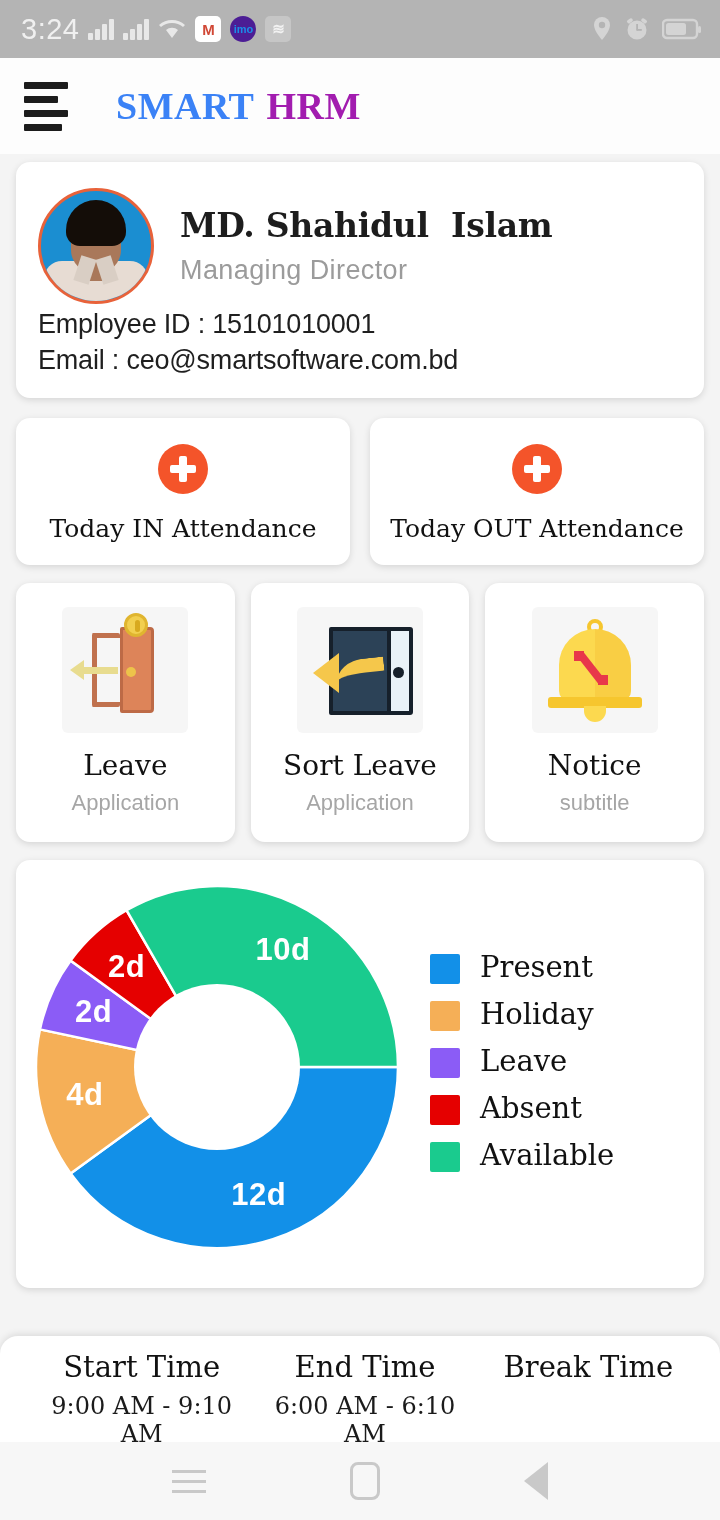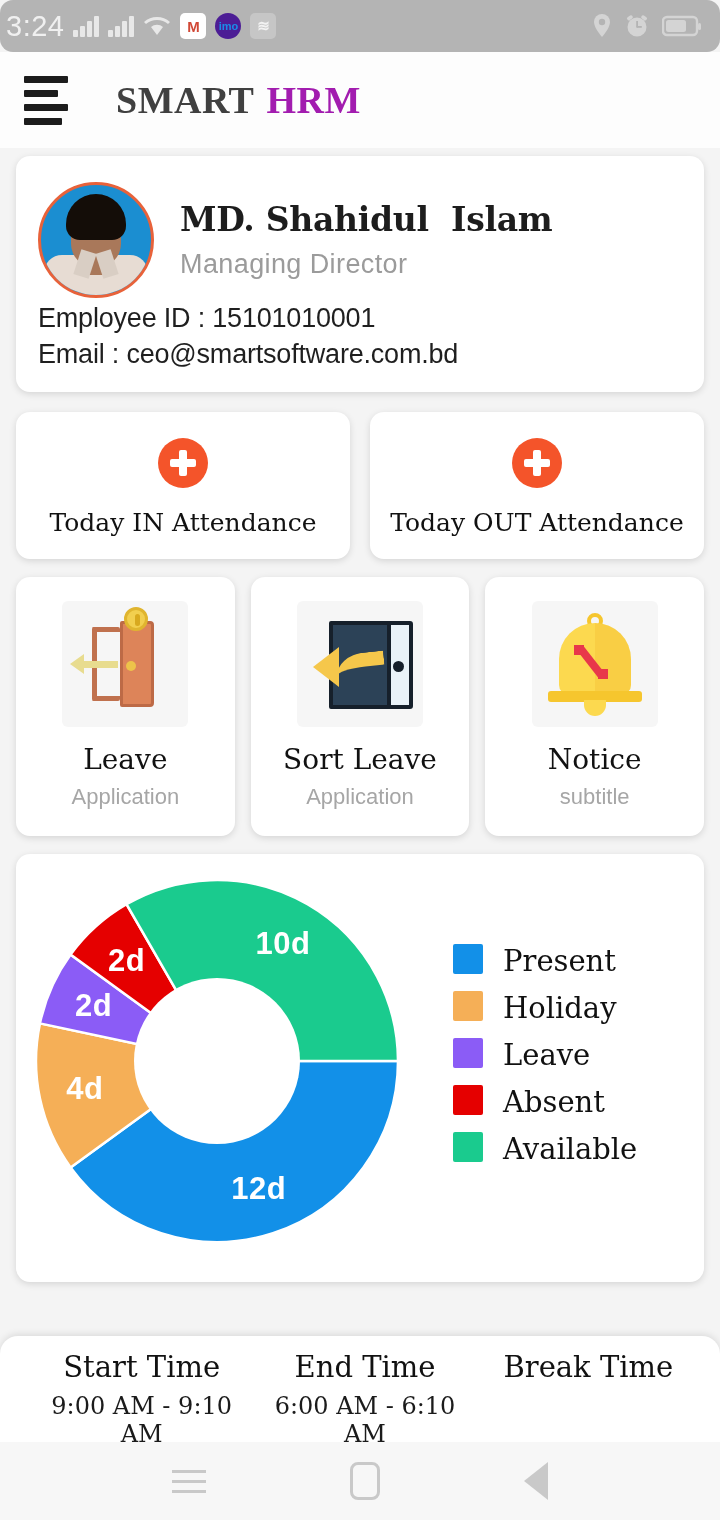--- a/index.html
+++ b/index.html
@@ -6,25 +6,24 @@
   html, body {
     width: 720px; height: 1520px;
     background: #f3f3f3;
     font-family: "Liberation Sans", sans-serif;
     overflow: hidden;
   }
   .phone { position: relative; width: 720px; height: 1520px; background: #f4f4f4; }
 
   
   .statusbar {
-    height: 52px; background: #b4b4b4;
+    height: 58px; background: #b4b4b4;
     display: flex; align-items: center;
-    padding: 0 18px 0 6px;
+    padding: 0 18px 0 21px;
     color: #efefef;
-    border-radius: 13px;
   }
   .sb-left { display: flex; align-items: center; gap: 9px; flex: 1; }
   .sb-right { display: flex; align-items: center; gap: 12px; }
   .sb-time { font-size: 29px; font-weight: 400; letter-spacing: .5px; color: #f0f0f0; }
   .bars { display: flex; align-items: flex-end; gap: 2px; height: 22px; }
   .bars i { width: 5px; background: #e8e8e8; border-radius: 1px; display: block; }
   .bars i:nth-child(1) { height: 7px; }
   .bars i:nth-child(2) { height: 11px; }
   .bars i:nth-child(3) { height: 16px; }
   .bars i:nth-child(4) { height: 21px; }
@@ -40,21 +39,21 @@
     display: flex; align-items: center; padding: 0 24px;
   }
   .hamburger { width: 46px; display: flex; flex-direction: column; gap: 7px; cursor: pointer; }
   .hamburger span { height: 7px; background: #1c1c1c; border-radius: 1px; display: block; }
   .hamburger span:nth-child(1) { width: 44px; }
   .hamburger span:nth-child(2) { width: 34px; }
   .hamburger span:nth-child(3) { width: 44px; }
   .hamburger span:nth-child(4) { width: 38px; }
   .brand { margin-left: 46px; font-family: "Liberation Serif", serif;
            font-size: 38px; font-weight: 700; letter-spacing: .5px; }
-  .brand .b1 { color: #404040; }
+  .brand .b1 { color: #3b82f6; }
   .brand .b2 { color: #a21caf; margin-left: 12px; }
 
   
   .card { background: #fff; border-radius: 14px; box-shadow: 0 2px 7px rgba(0,0,0,.13); }
 
   .content { padding: 0 16px; }
 
   
   .profile { margin-top: 8px; padding: 26px 22px 22px 22px; }
   .prof-top { display: flex; align-items: center; }
@@ -160,21 +159,21 @@
   .chartcard { margin-top: 18px; padding: 26px 18px 40px 18px; display: flex; align-items: center; }
   .donut { position: relative; width: 362px; height: 362px; flex: none; margin-left: 2px; }
   .donut .hole {
     position: absolute; left: 50%; top: 50%; transform: translate(-50%,-50%);
     width: 166px; height: 166px; background: #fff; border-radius: 50%;
   }
   .donut svg { position: absolute; left: 0; top: 0; }
   .slice-label { position: absolute; color: #fff; font-weight: 700; font-size: 31px;
                  transform: translate(-50%,-50%); letter-spacing: .5px; }
   .legend { margin-left: 32px; }
-  .leg-item { display: flex; align-items: flex-start; margin-bottom: 13px; margin-left: 23px; }
+  .leg-item { display: flex; align-items: flex-end; margin-bottom: 13px; }
   .leg-sw { width: 30px; height: 30px; border-radius: 2px; flex: none; }
   .leg-txt { font-family: "DejaVu Serif", serif; font-size: 29px; color: #111; margin-left: 20px; }
 
   
   .timescard {
     position: absolute; left: 0; right: 0; bottom: 78px; height: 106px;
     background: #fff; border-radius: 18px 18px 0 0;
     box-shadow: 0 -2px 7px rgba(0,0,0,.10);
     display: flex; padding: 14px 20px 0 30px; margin-top: 30px;
   }

